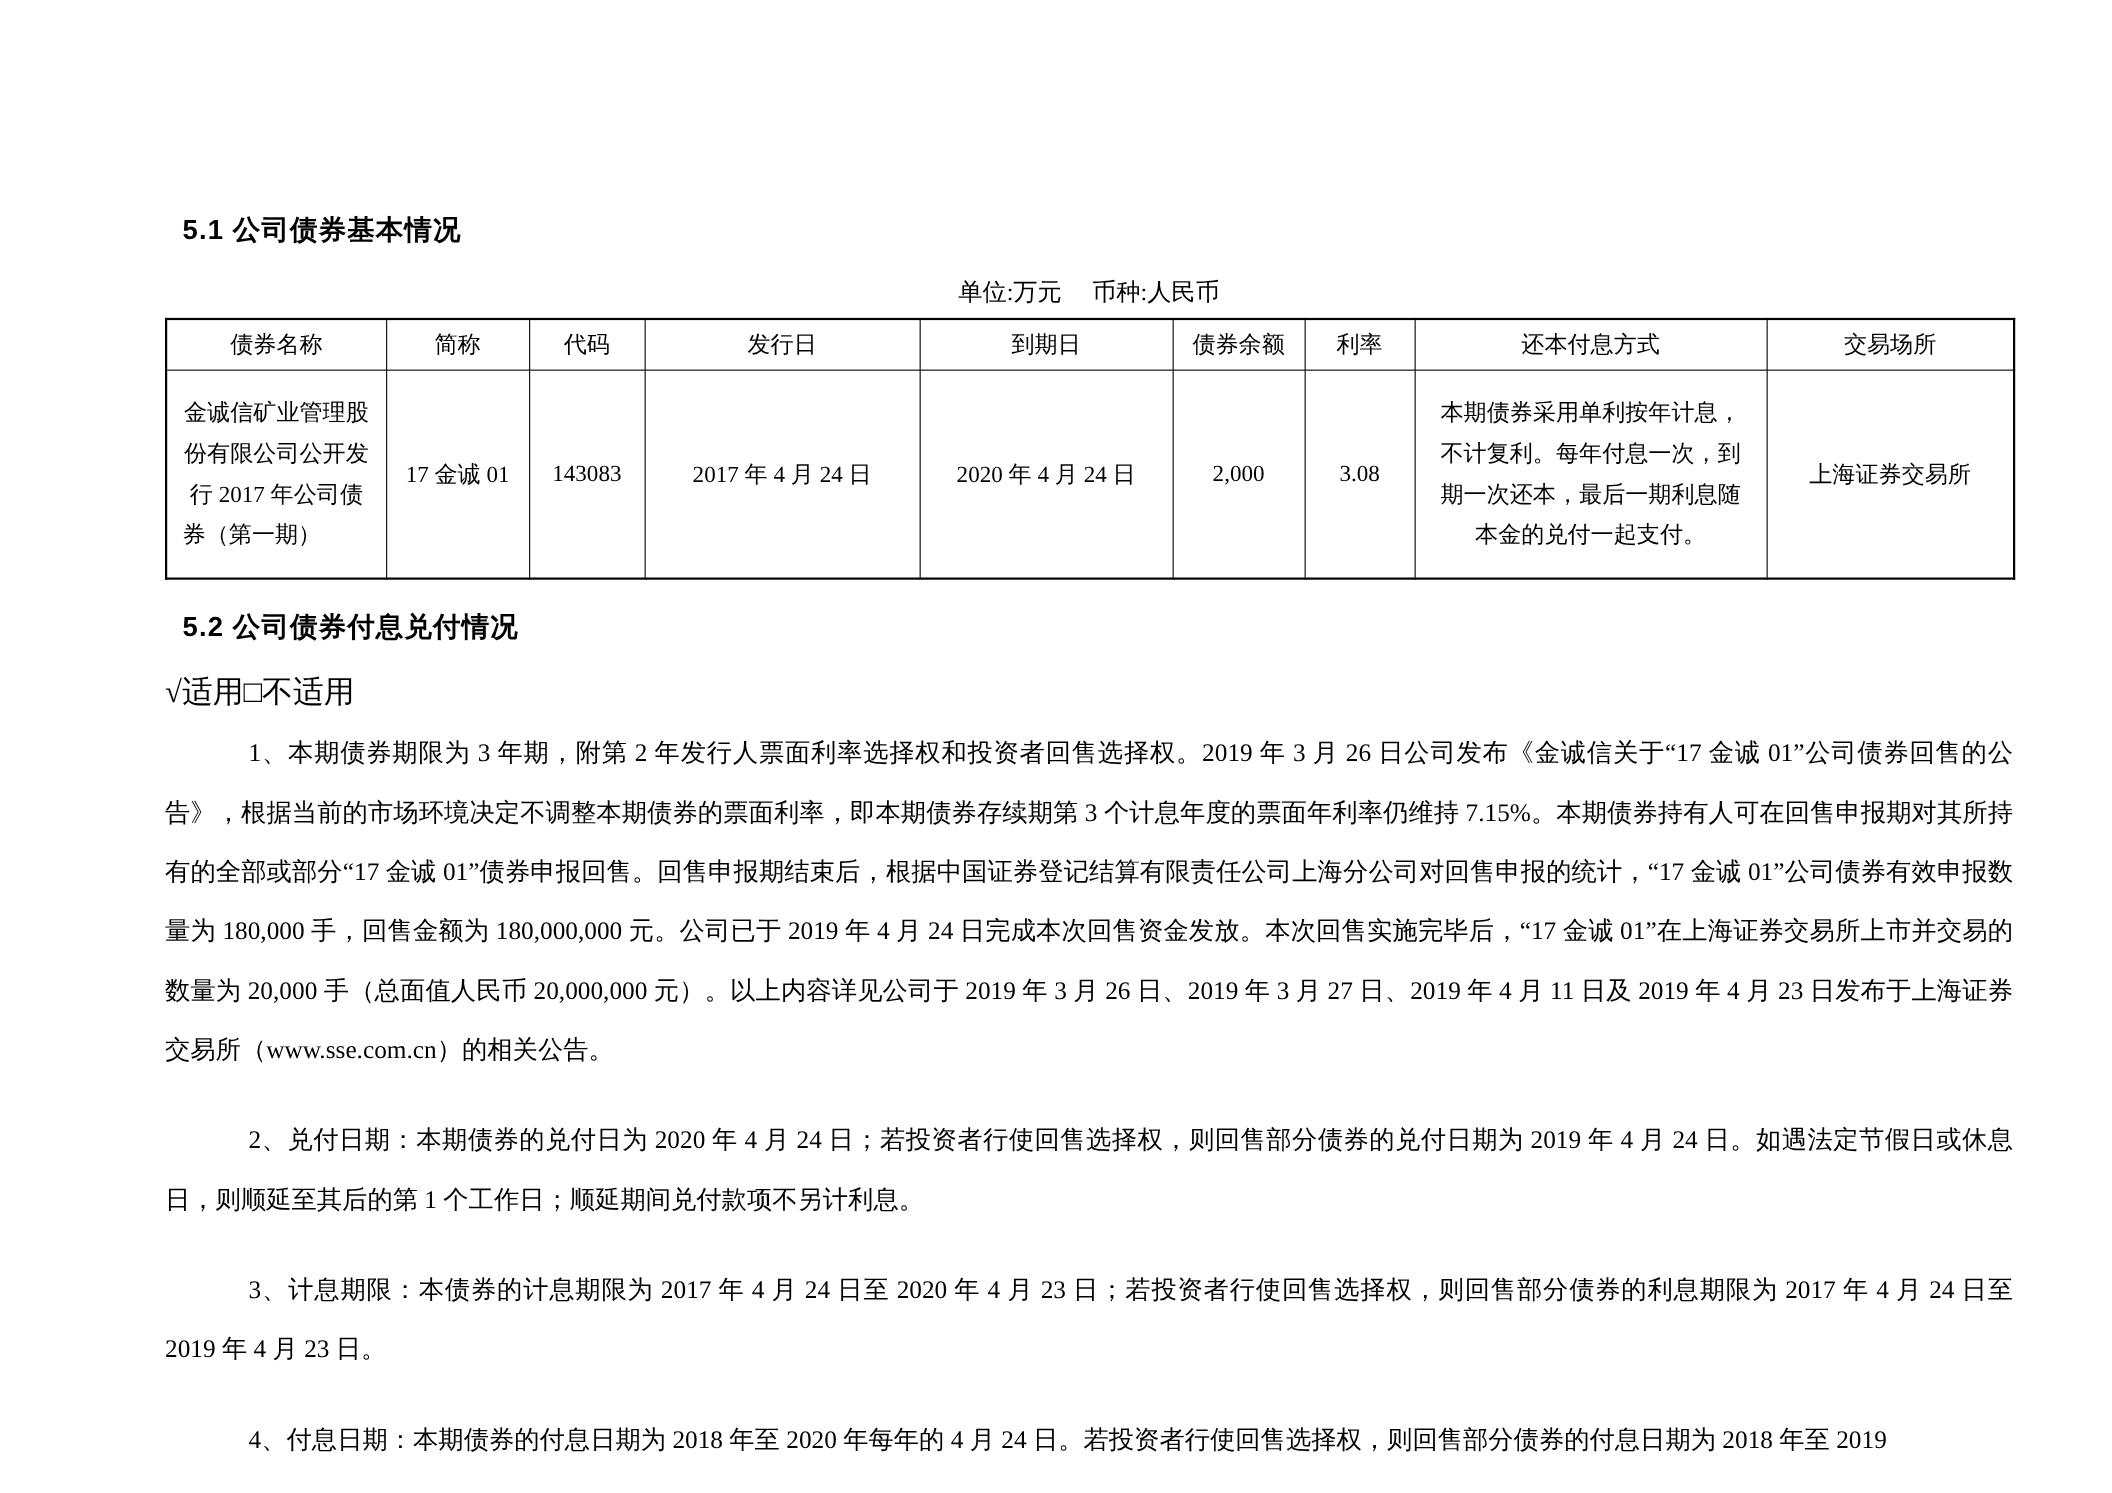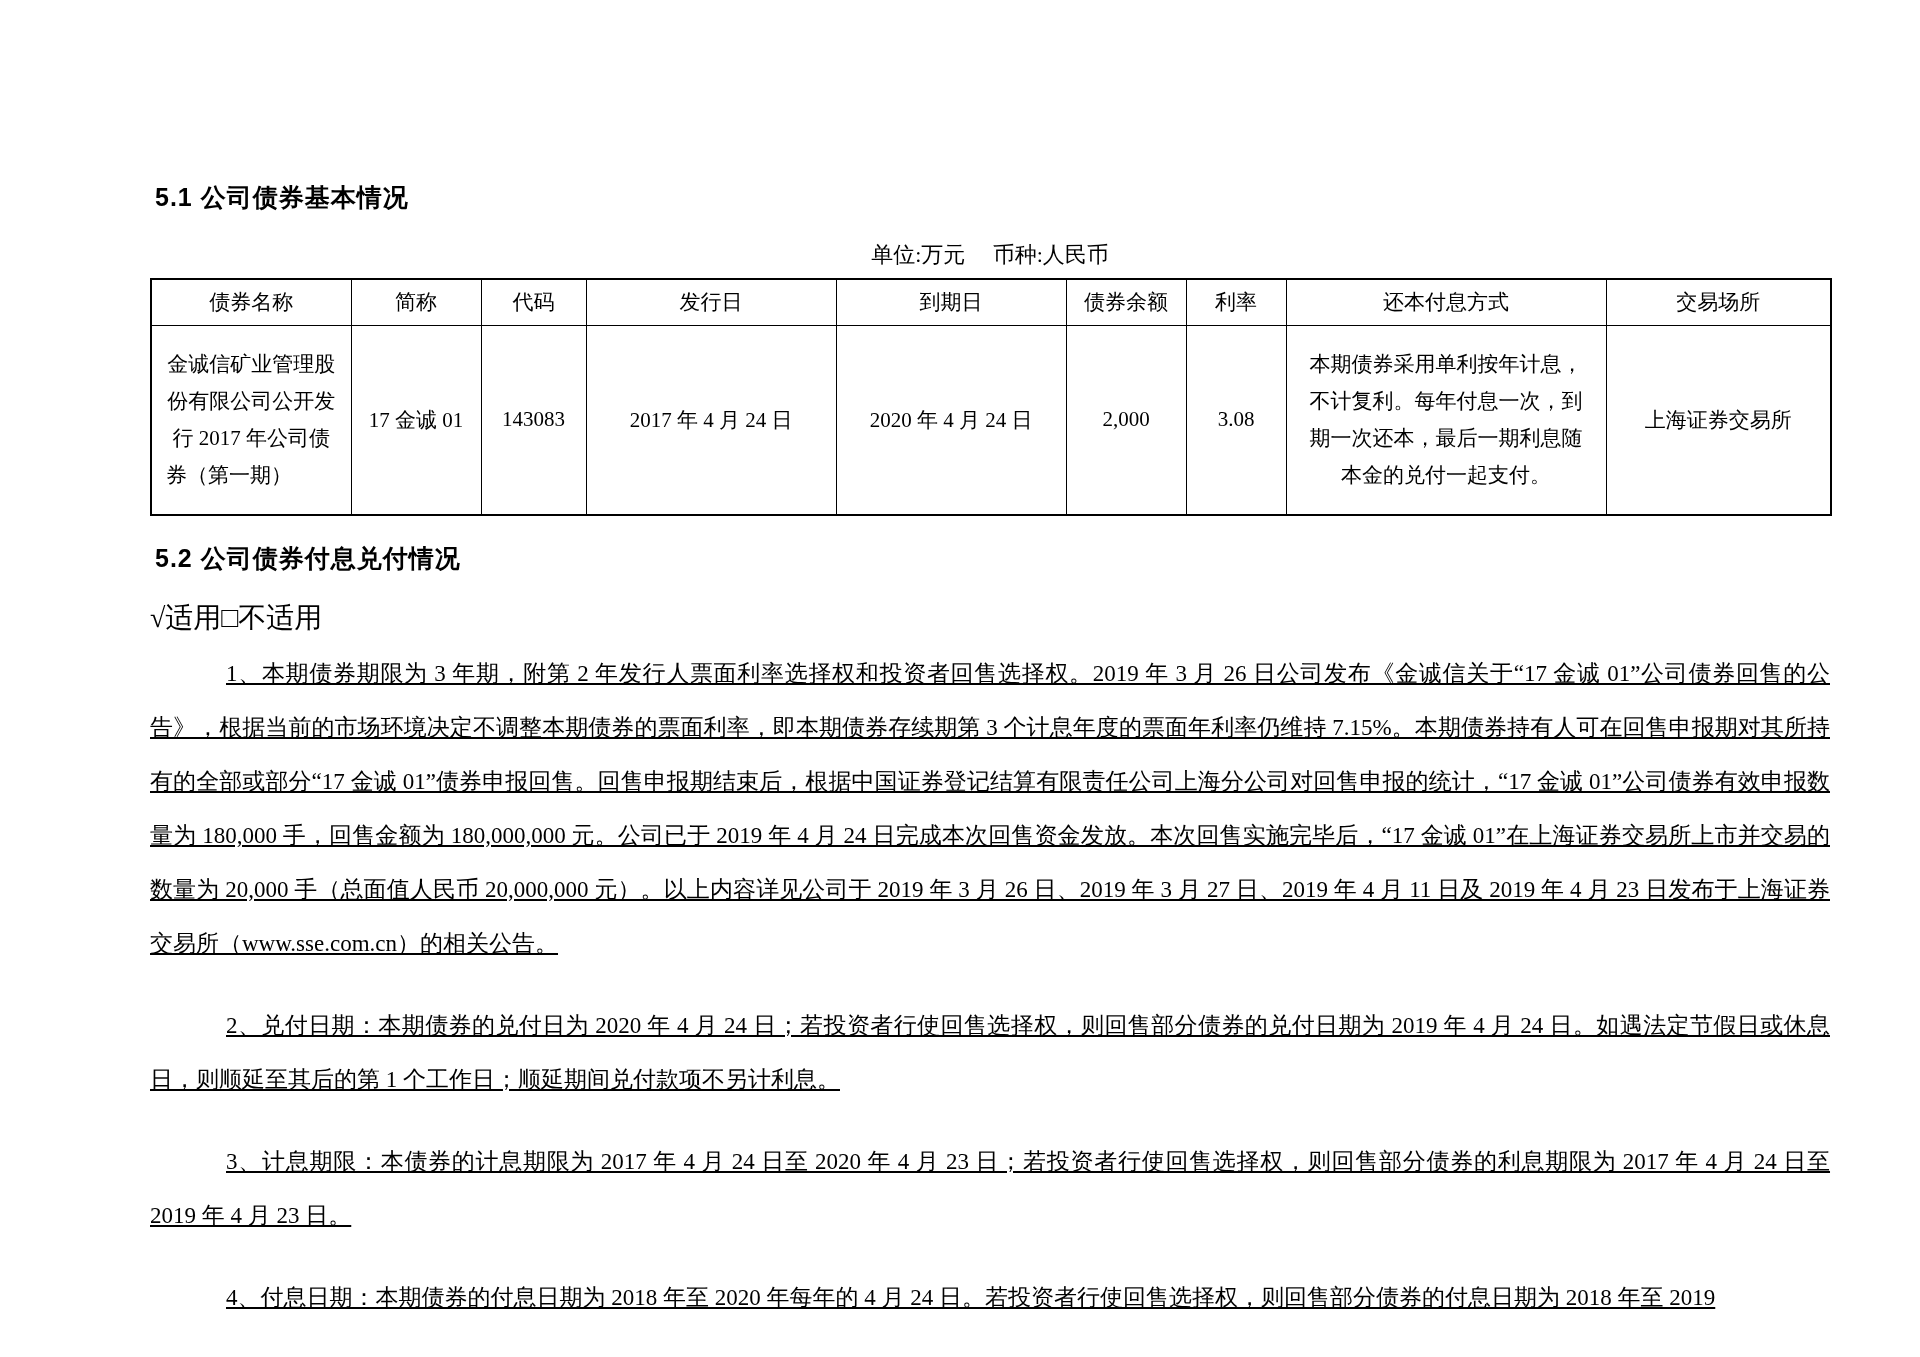--- a/index.html
+++ b/index.html
@@ -13,21 +13,21 @@
   .page {
     width: 1920px; height: 1357px;
     padding: 176px 90px 0 150px;
     position: relative;
   }
   .section-title {
     font-size: 25px;
     font-weight: bold;
     font-family: "Liberation Sans", "DejaVu Sans", sans-serif;
     letter-spacing: 1px;
-    margin: 5px;
+    margin: 16px;
   }
   .unit-note {
     text-align: center;
     font-size: 22px;
     margin: 26px 0 8px 0;
     white-space: pre;
   }
   table.bond-table {
     border-collapse: collapse;
     width: 1680px;
@@ -62,21 +62,20 @@
     margin: 24px 0 10px 0;
   }
   .body-text { margin-top: 4px; }
   .para {
     font-size: 23px;
     line-height: 54px;
     text-align: justify;
     text-indent: 76px;
     margin: 0 0 28px 0;
     width: 1680px;
-    text-decoration: underline;
   }
 </style>
 </head>
 <body>
 
 <div class="page">
 
   <h2 class="section-title">5.1 公司债券基本情况</h2>
 
   <div class="unit-note">单位:万元　 币种:人民币</div>

